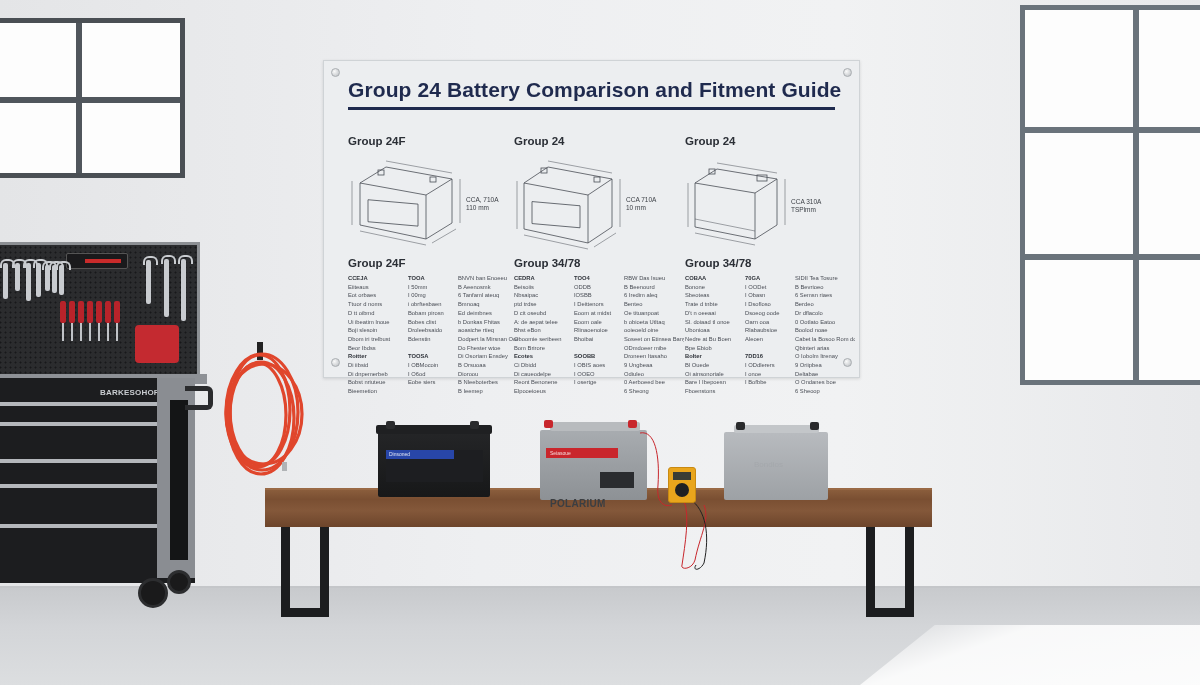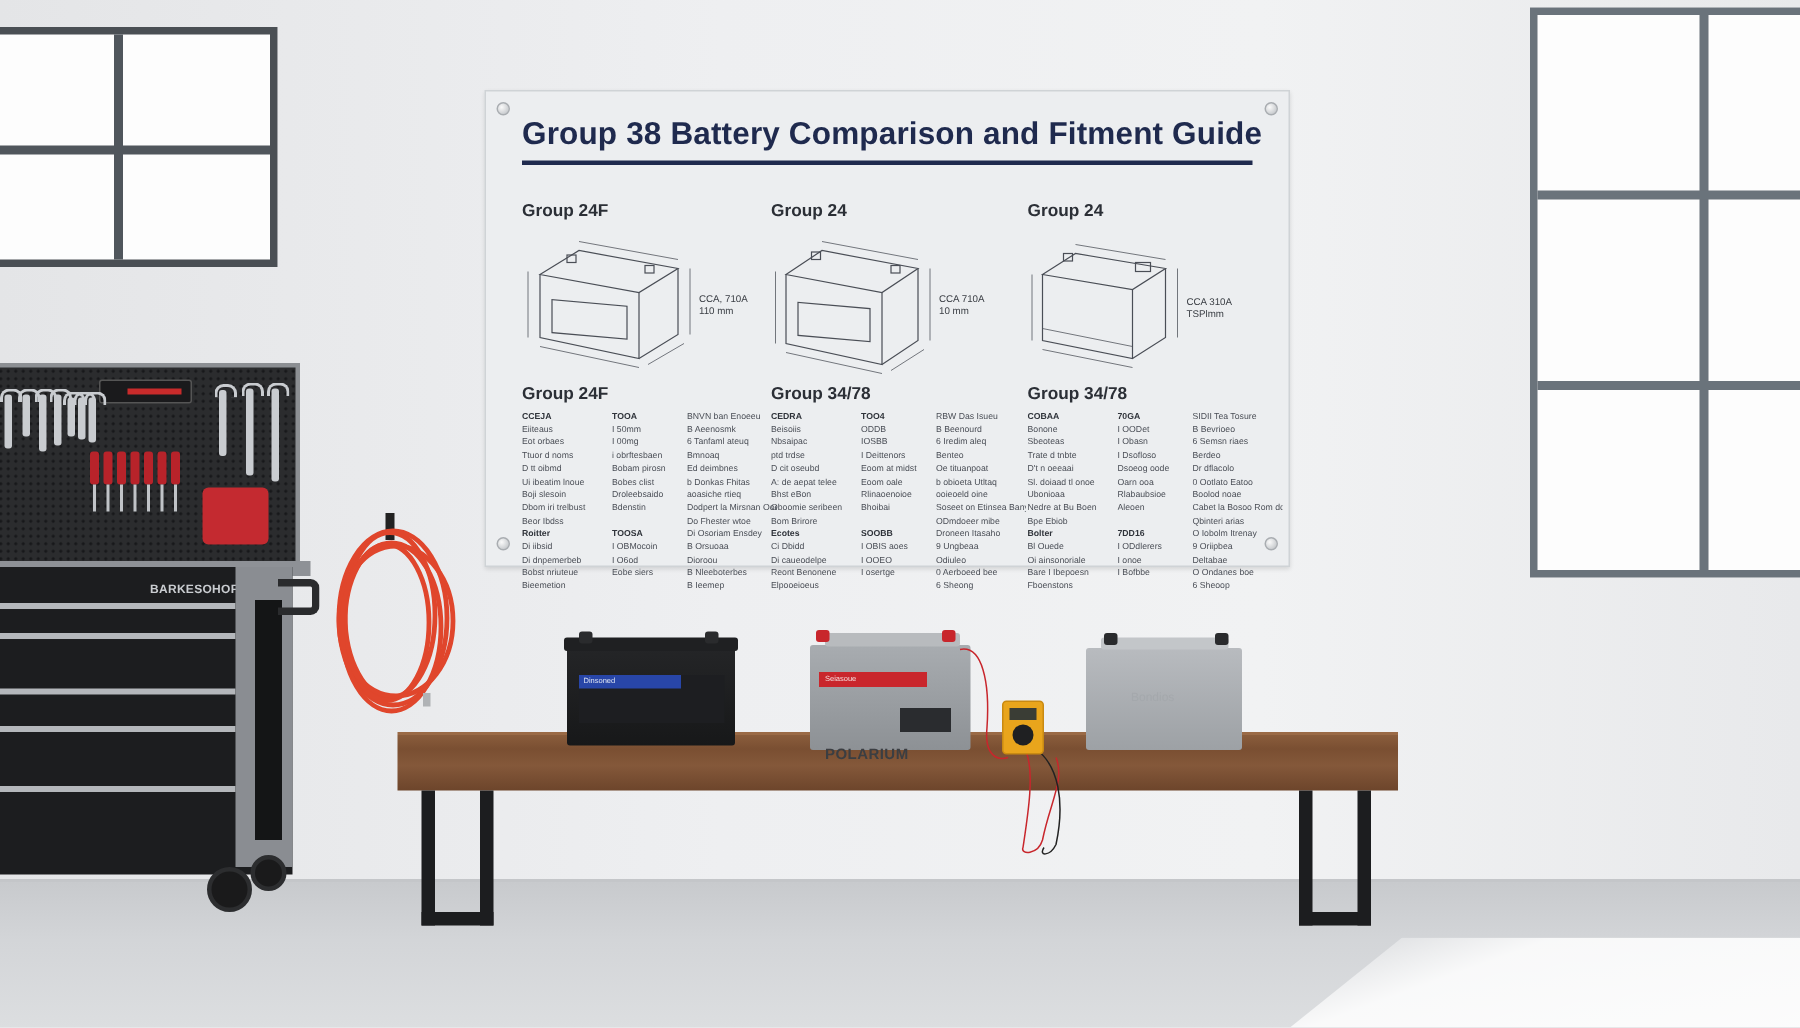--- a/index.html
+++ b/index.html
@@ -115,21 +115,21 @@
   <div class="mull-h" style="top:117px;"></div>
   <div class="mull-h" style="top:244px;"></div>
 </div>
 
 <div class="sign">
   <div class="standoff" style="left:7px; top:7px;"></div>
   <div class="standoff" style="left:519px; top:7px;"></div>
   <div class="standoff" style="left:7px; top:297px;"></div>
   <div class="standoff" style="left:519px; top:297px;"></div>
 
-  <div class="sign-title">Group 38 Battery Comparison and Fitment Guide</div>
+  <div class="sign-title">Group 24 Battery Comparison and Fitment Guide</div>
   <div class="sign-rule"></div>
 
   <div class="col" style="left:24px;">
     <div class="col-title">Group 24F</div>
     <div class="diagram">
       <svg width="140" height="105" viewBox="0 0 140 105">
         <g fill="none" stroke="#4a4e56" stroke-width="0.8">
           <path d="M12 30 L38 14 L104 26 L78 42 Z"></path>
           <path d="M12 30 L12 72 L78 86 L78 42"></path>
           <path d="M78 86 L104 70 L104 26"></path>

